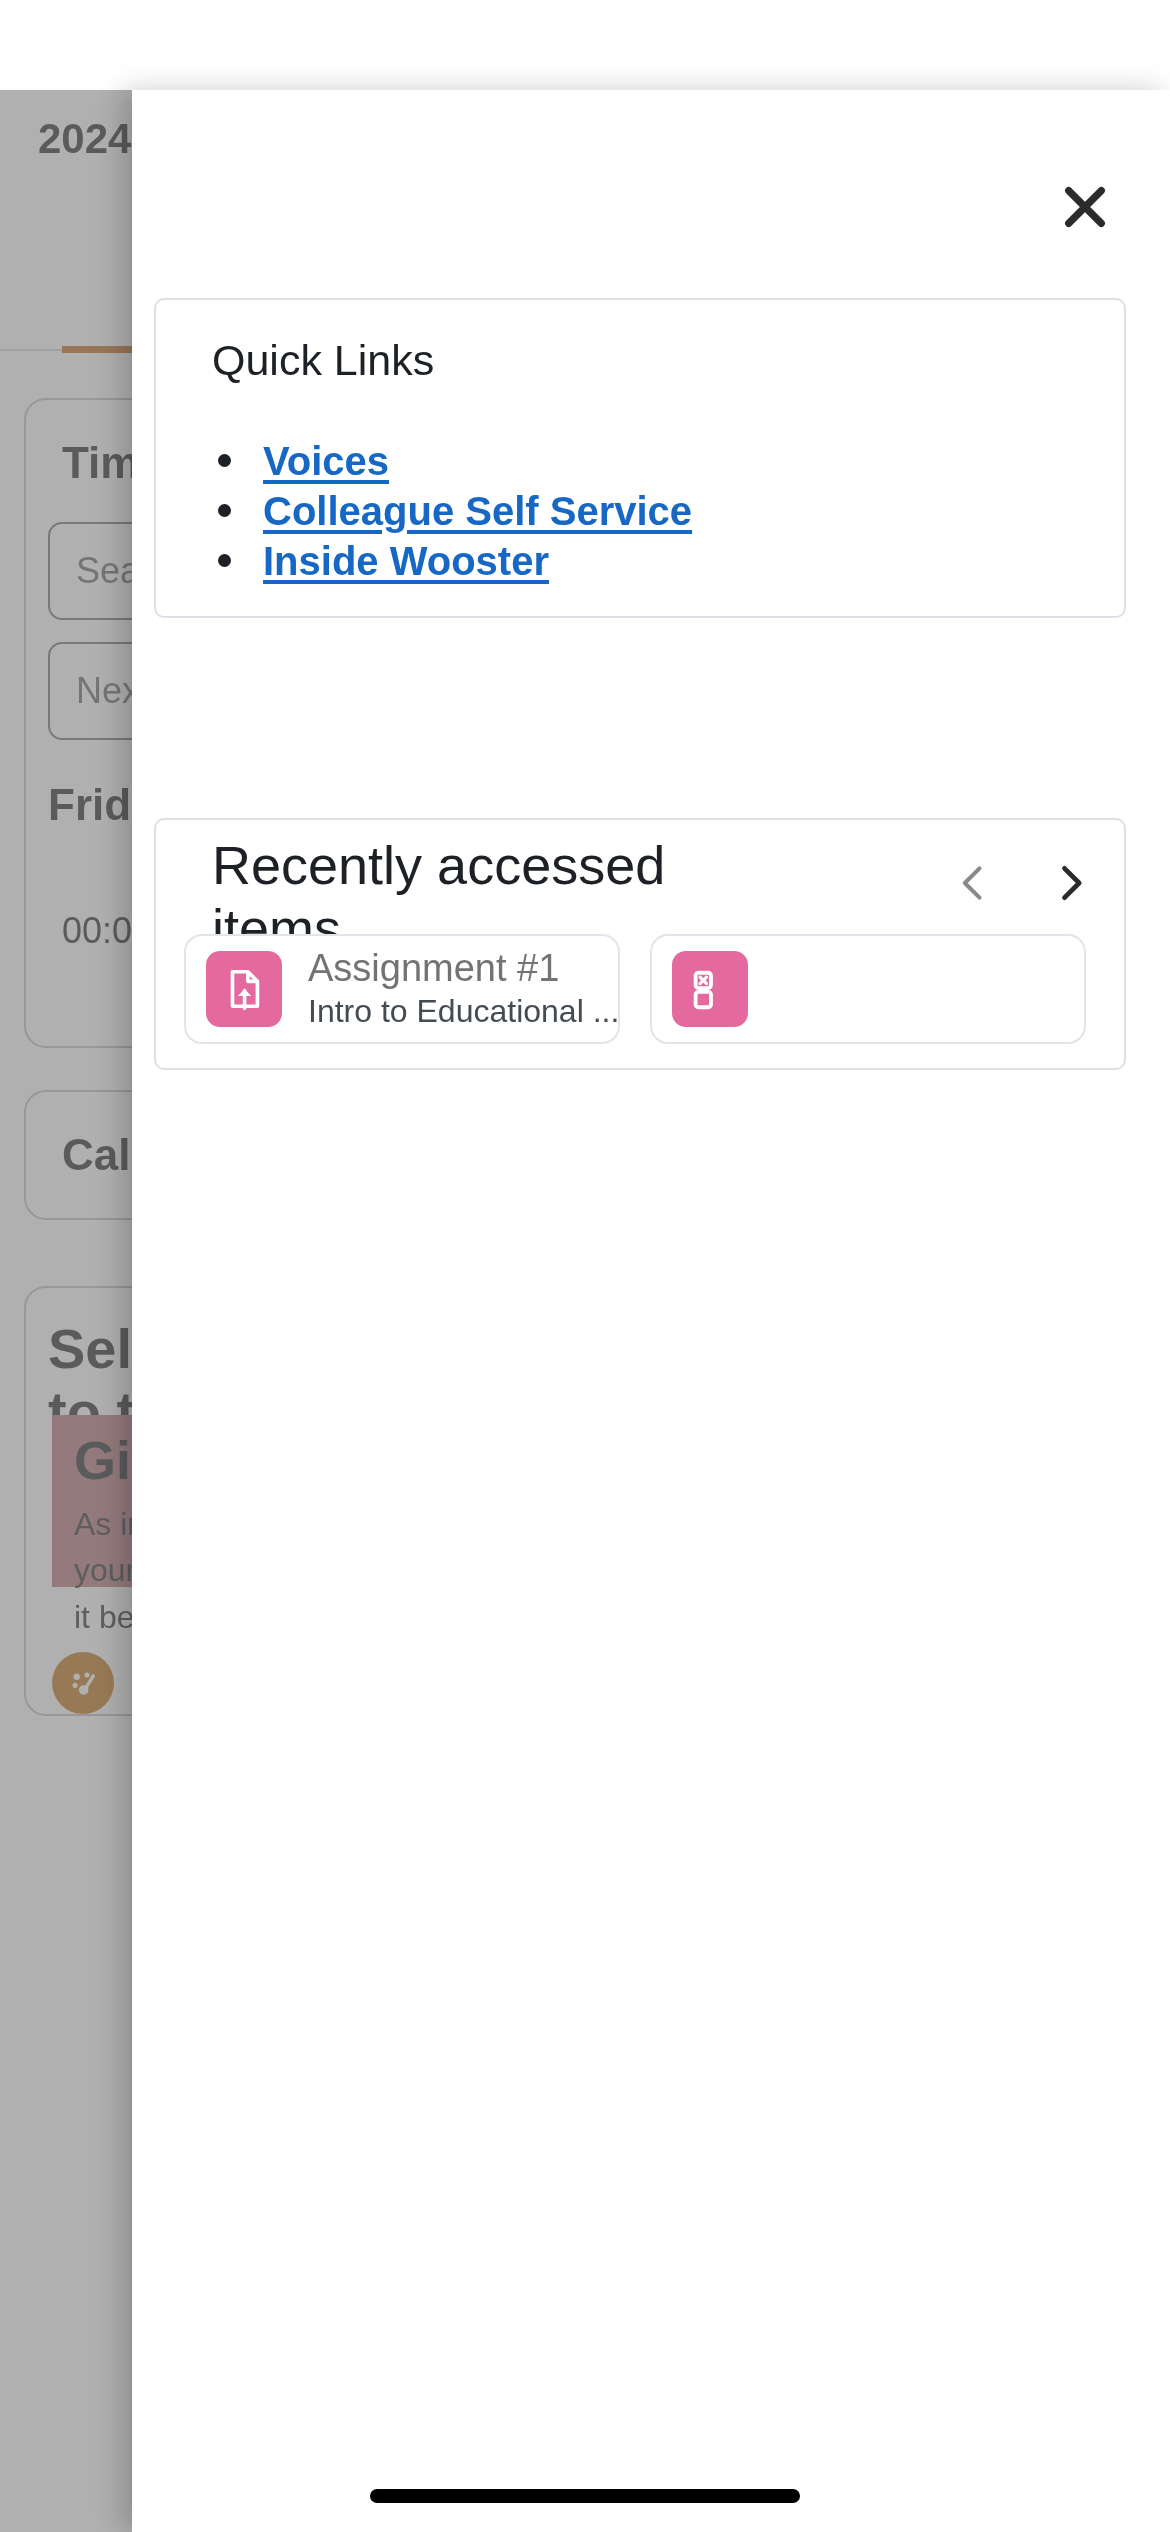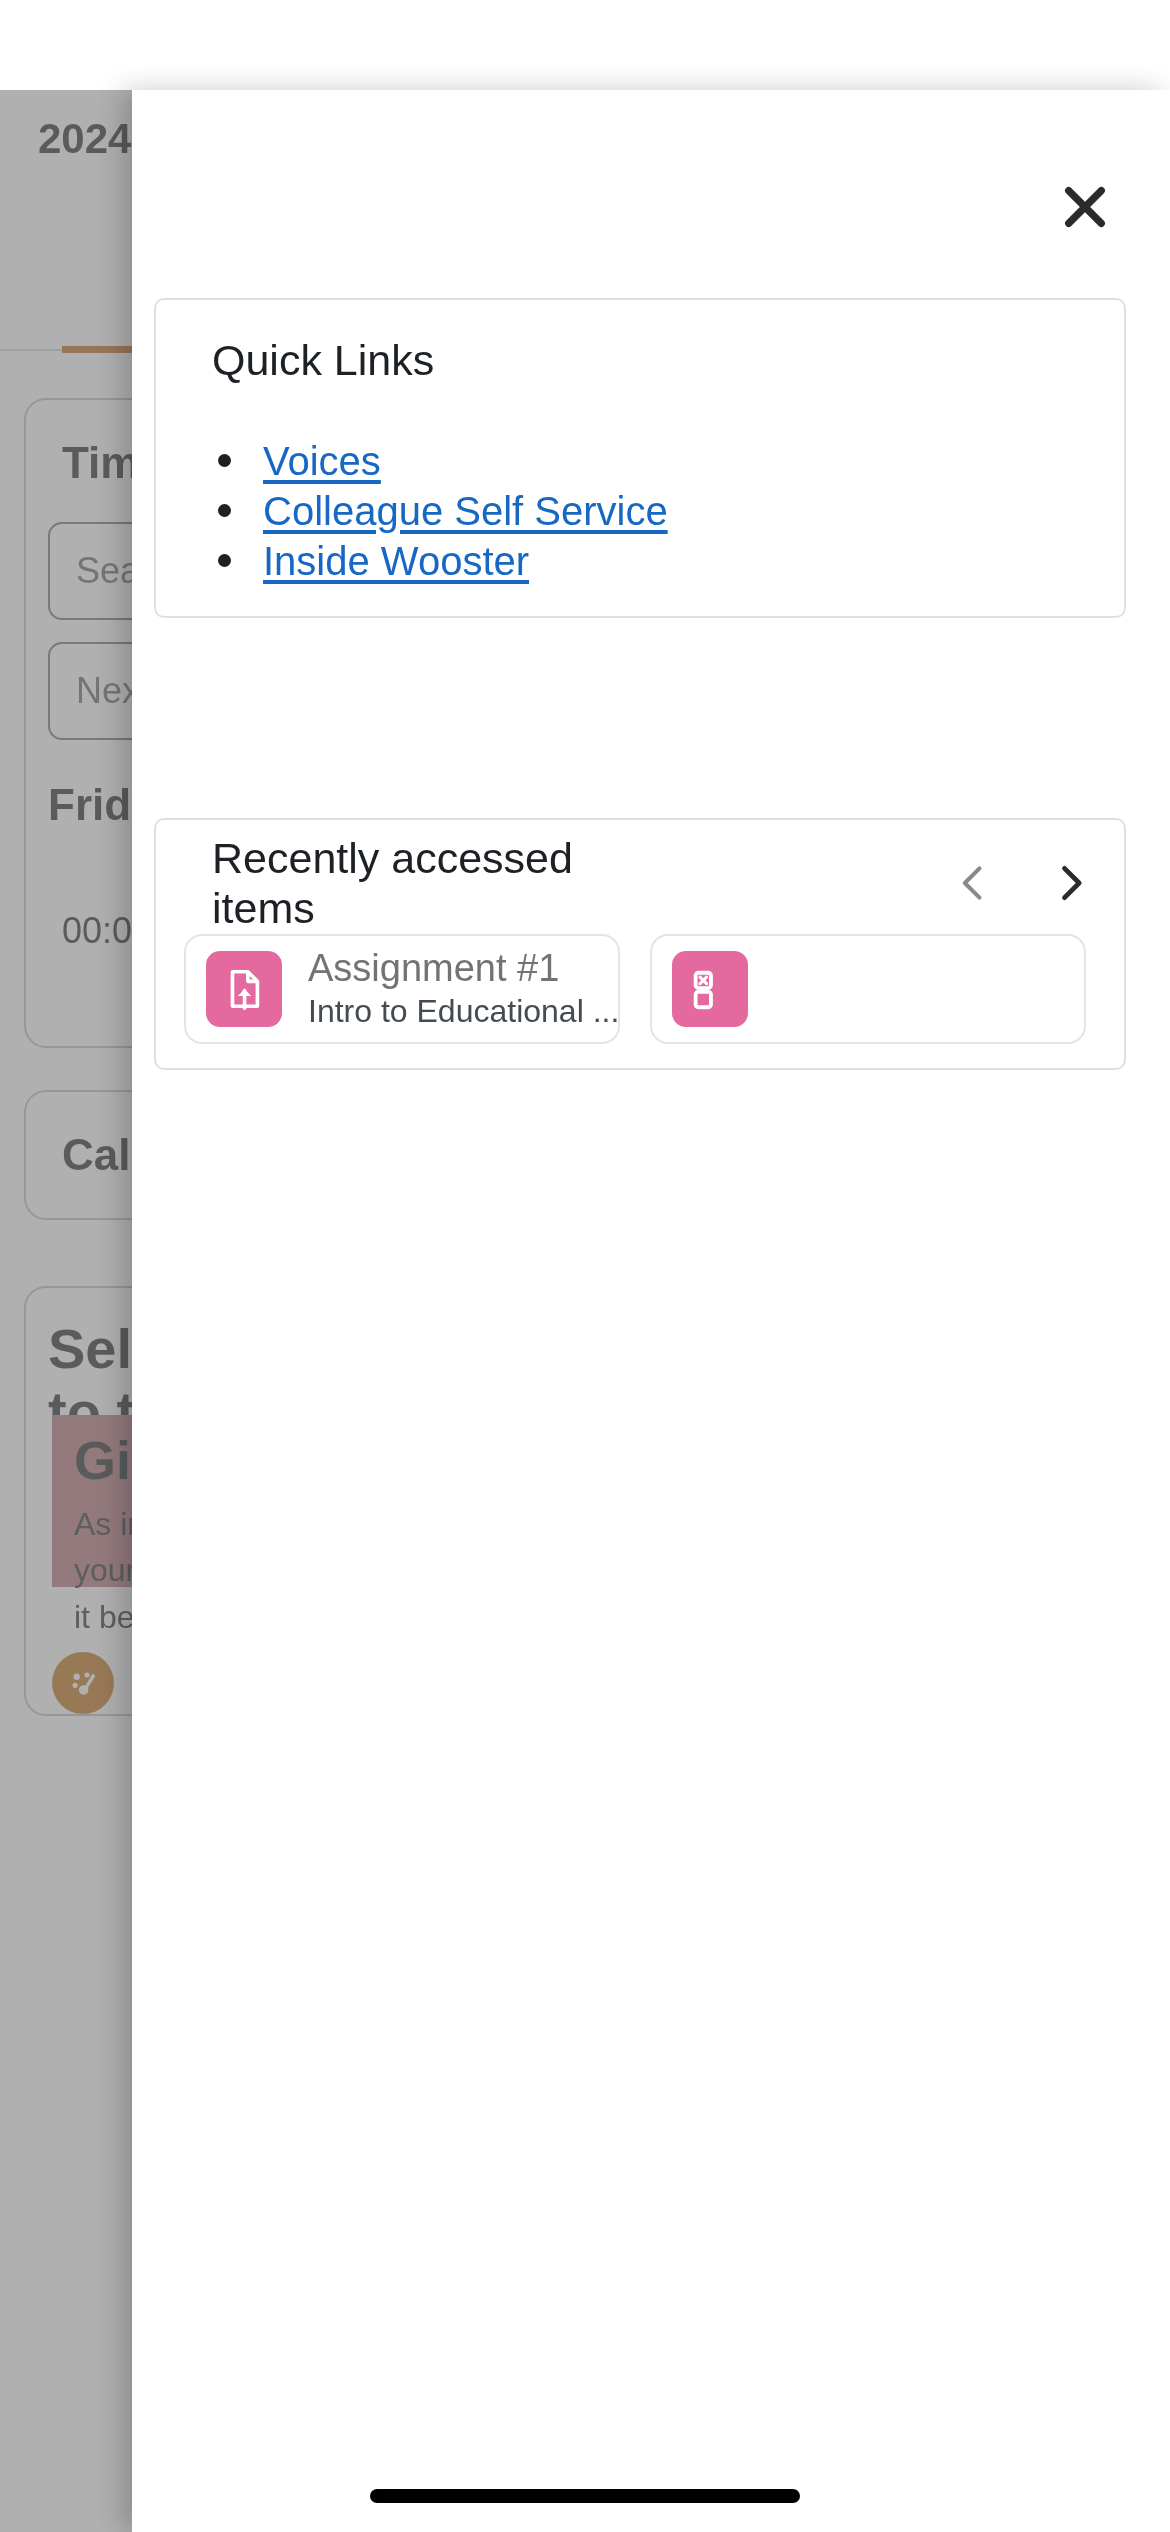--- a/index.html
+++ b/index.html
@@ -150,21 +150,21 @@
     display:flex; align-items:center; justify-content:space-between;
     padding:0 44px 0 56px; cursor:pointer;
   }
   .upcoming-label { font-size:43px; color:#1d2125; white-space:nowrap; }
 
   .recent-head {
     position:absolute; left:56px; top:14px; width:880px;
     display:flex; justify-content:space-between; align-items:flex-start;
   }
   .recent-title {
-    font-size:43px; color:#1d2125; line-height:1.16; width:470px;
+    font-size:54px; color:#1d2125; line-height:1.16; width:470px;
   }
   .recent-navs { display:flex; align-items:center; gap:52px; padding-top:22px; }
   .nav-chev { cursor:pointer; width:44px; height:54px; }
 
   .tile-strip {
     position:absolute; left:28px; top:114px;
     display:flex; gap:30px; width:1000px; overflow:hidden;
   }
   .tile {
     flex:none; width:436px; height:110px;
@@ -239,21 +239,21 @@
     <div class="drawer-head">
       <div class="close-btn">
         <svg width="56" height="56" viewBox="0 0 24 24" aria-hidden="true">
           <path d="M5 5 L19 19 M19 5 L5 19" stroke="#2b2b2b" stroke-width="3.1" stroke-linecap="round"></path>
         </svg>
       </div>
     </div>
 
     <div class="card card-quicklinks">
       <div class="card-title">Quick Links</div>
-      <ul class="ql-list" style="list-style:none;">
+      <ul class="ql-list" style="list-style:none;font-weight:bold;">
         <li class="ql-item">
           <span class="ql-bullet"></span>
           <a class="ql-link">Voices</a>
         </li>
         <li class="ql-item">
           <span class="ql-bullet"></span>
           <a class="ql-link">Colleague Self Service</a>
         </li>
         <li class="ql-item">
           <span class="ql-bullet"></span>

